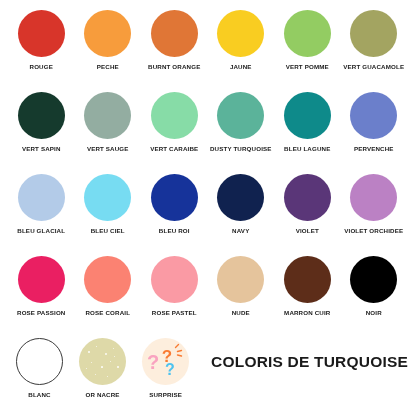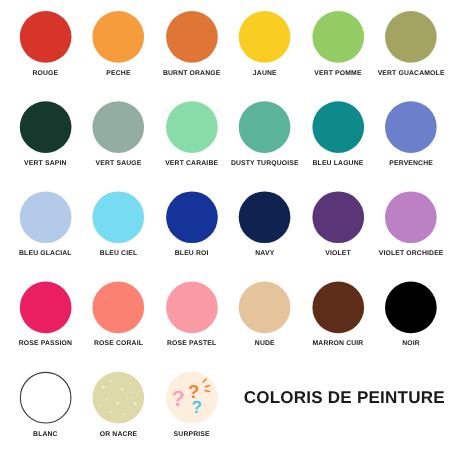--- a/index.html
+++ b/index.html
@@ -243,17 +243,17 @@
               <line x1="33.5" y1="9.5" x2="36.5" y2="6.5"></line>
               <line x1="35.5" y1="13.5" x2="39.5" y2="12.5"></line>
               <line x1="35.5" y1="17" x2="39.5" y2="18"></line>
             </g>
           </svg>
         </span>
       </div>
       <div class="swatch-label">SURPRISE</div>
     </div>
     <div class="title-cell">
-      <div class="sheet-title">COLORIS DE PEINTURE</div>
+      <div class="sheet-title">COLORIS DE TURQUOISE</div>
     </div>
   </div>
 
 </div>
 
 </body></html>

